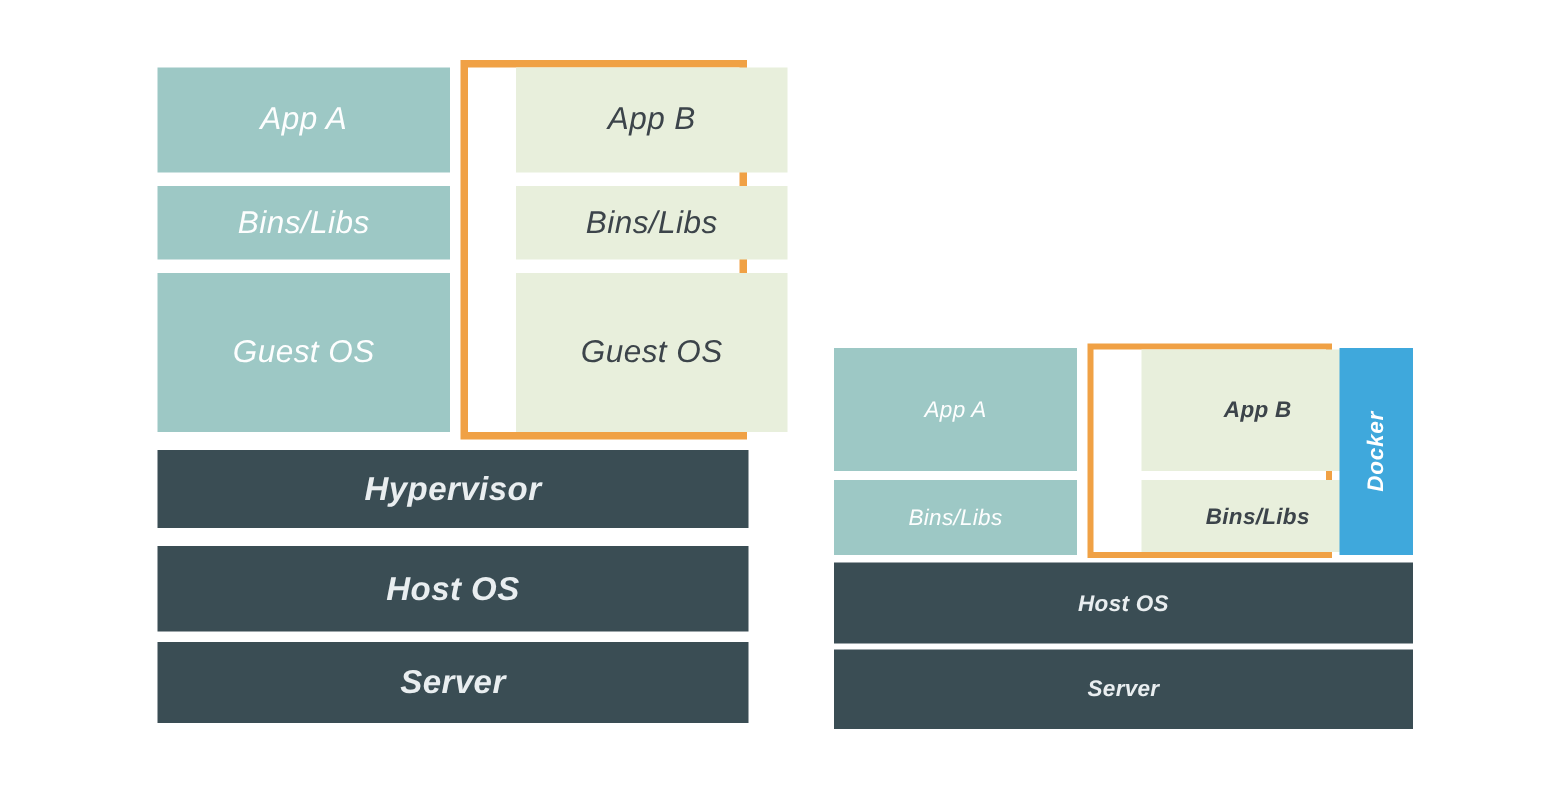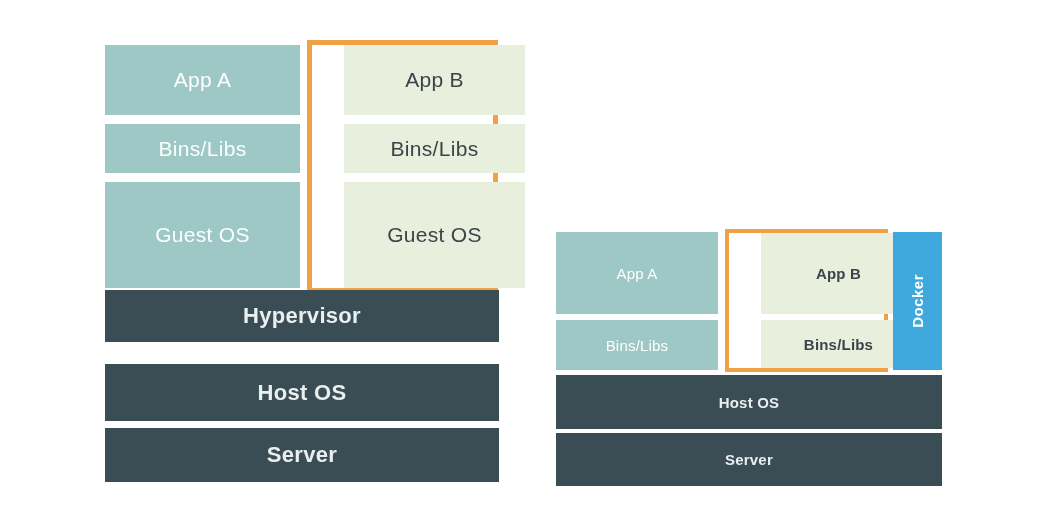--- a/index.html
+++ b/index.html
@@ -15,20 +15,21 @@
     font-family: "Liberation Sans", "DejaVu Sans", sans-serif;
     overflow: hidden;
   }
   .block {
     position: absolute;
     display: flex;
     align-items: center;
     justify-content: center;
     box-sizing: border-box;
     text-align: right;
+    font-style: italic;
   }
   
   .teal  { background: #9dc8c5; color: #fdfefe; }
   .green { background: #e8efdc; color: #3c444a; }
   .dark  { background: #3a4d54; color: #e9eef0; }
   .blue  { background: #3fa8dc; color: #ffffff; }
   .orange-frame {
     position: absolute;
     box-sizing: border-box;
     background: #ffffff;
@@ -47,21 +48,21 @@
   .dk-layer   { font-size: 15px; font-weight: 700; letter-spacing: 0.2px; }
 
   
   #vmA-app   { left: 105px; top:  45px; width: 195px; height:  70px; }
   #vmA-bins  { left: 105px; top: 124px; width: 195px; height:  49px; }
   #vmA-os    { left: 105px; top: 182px; width: 195px; height: 106px; }
   #vmB-frame { left: 307px; top:  40px; width: 191px; height: 253px; }
   #vmB-app   { top:   0px; height:  70px; }
   #vmB-bins  { top:  79px; height:  49px; }
   #vmB-os    { top: 137px; height: 106px; }
-  #hypervisor{ left: 105px; top: 290px; width: 394px; height: 52px; }
+  #hypervisor{ left: 105px; top: 300px; width: 394px; height: 52px; }
   #vm-hostos { left: 105px; top: 364px; width: 394px; height: 57px; }
   #vm-server { left: 105px; top: 428px; width: 394px; height: 54px; }
 
   
   #ctA-app   { left: 556px; top: 232px; width: 162px; height: 82px; }
   #ctA-bins  { left: 556px; top: 320px; width: 162px; height: 50px; }
   #ctB-frame { left: 725px; top: 229px; width: 163px; height: 143px; border-width: 4px; }
   #ctB-app   { top:  0px; height: 81px; }
   #ctB-bins  { top: 87px; height: 48px; }
   #docker-bar{ left: 893px; top: 232px; width: 49px; height: 138px; }

